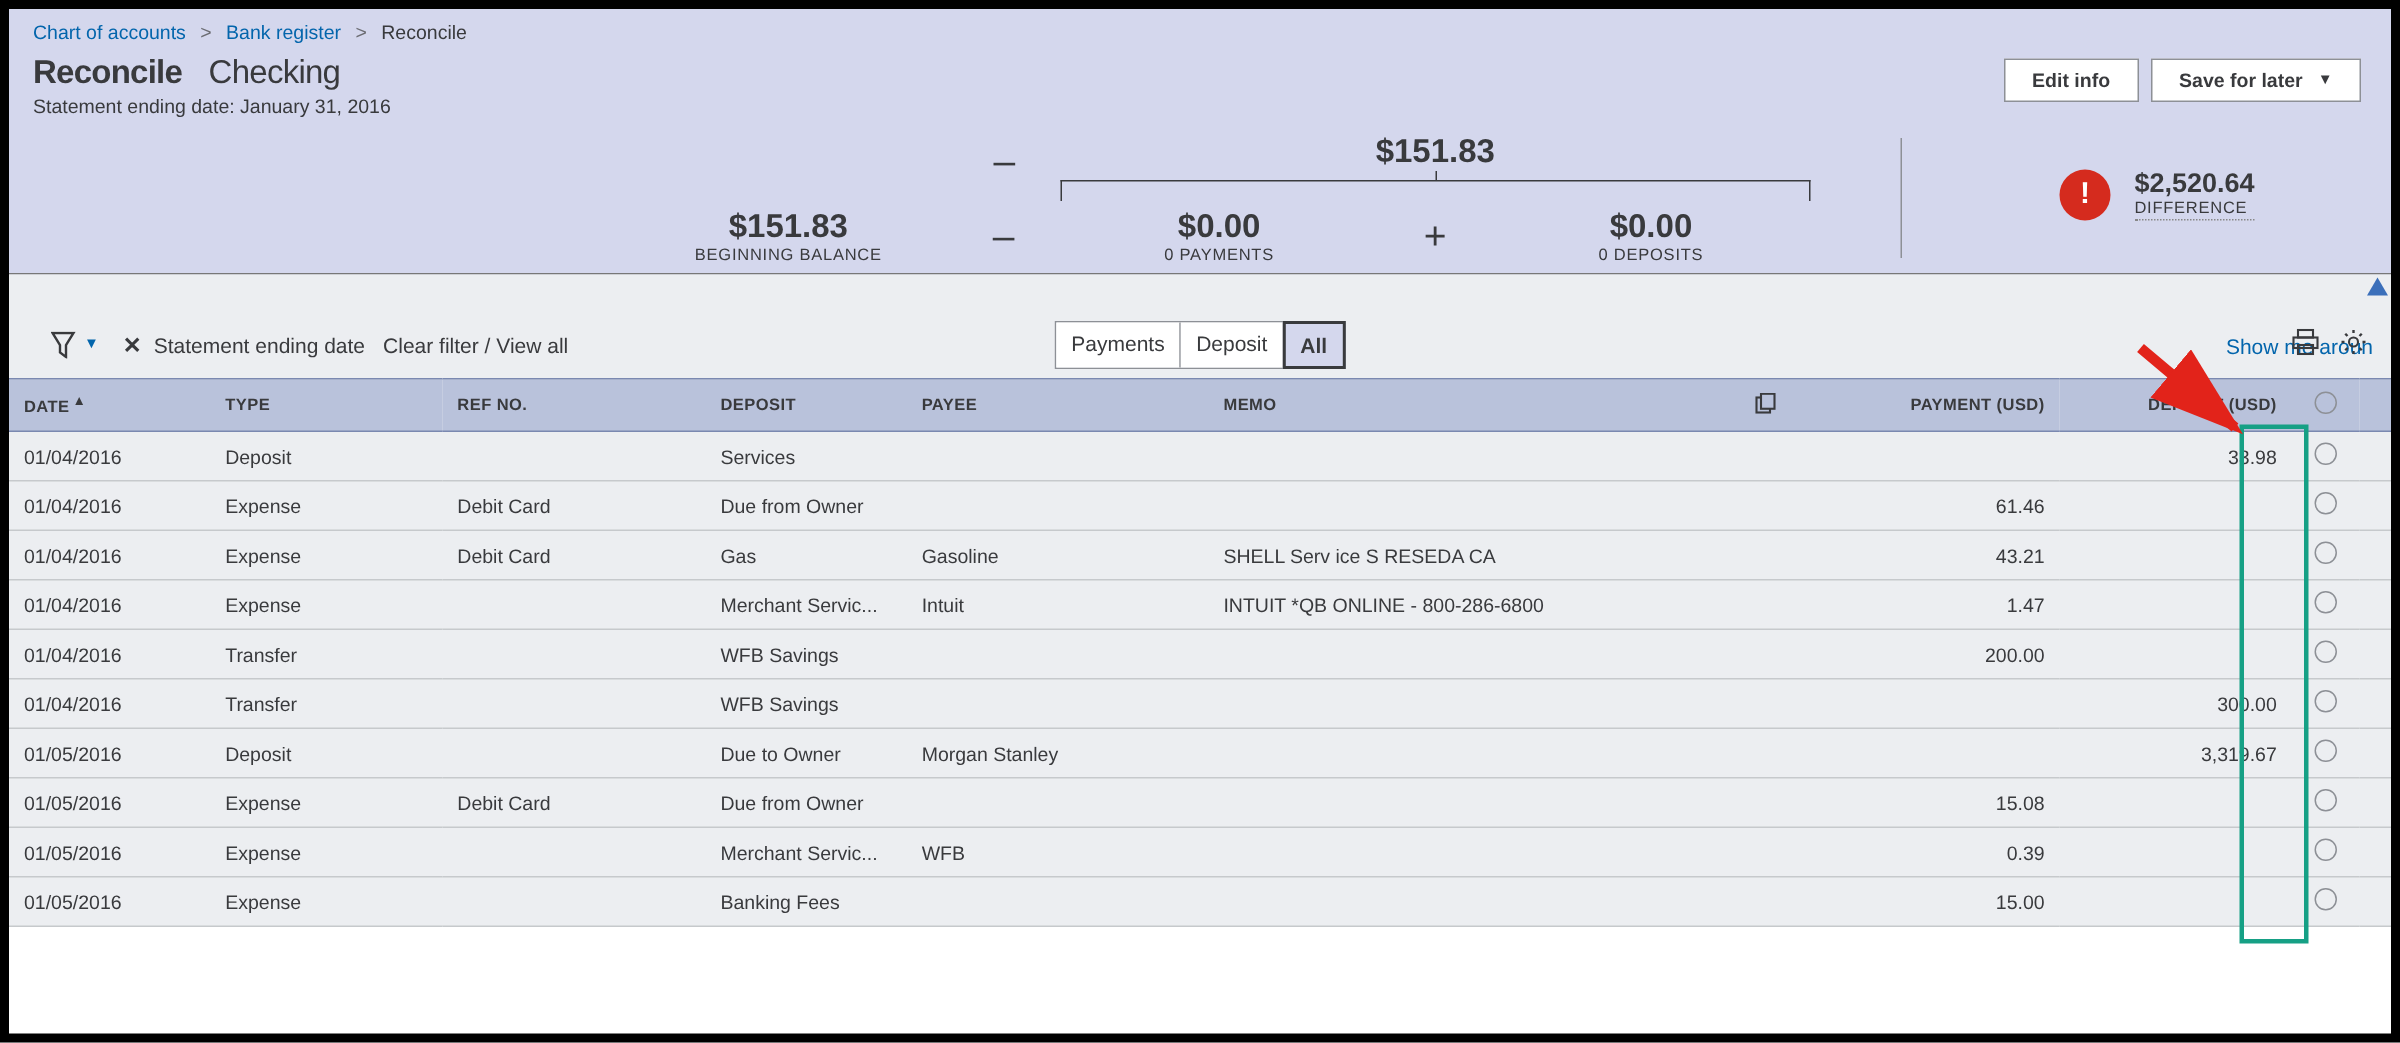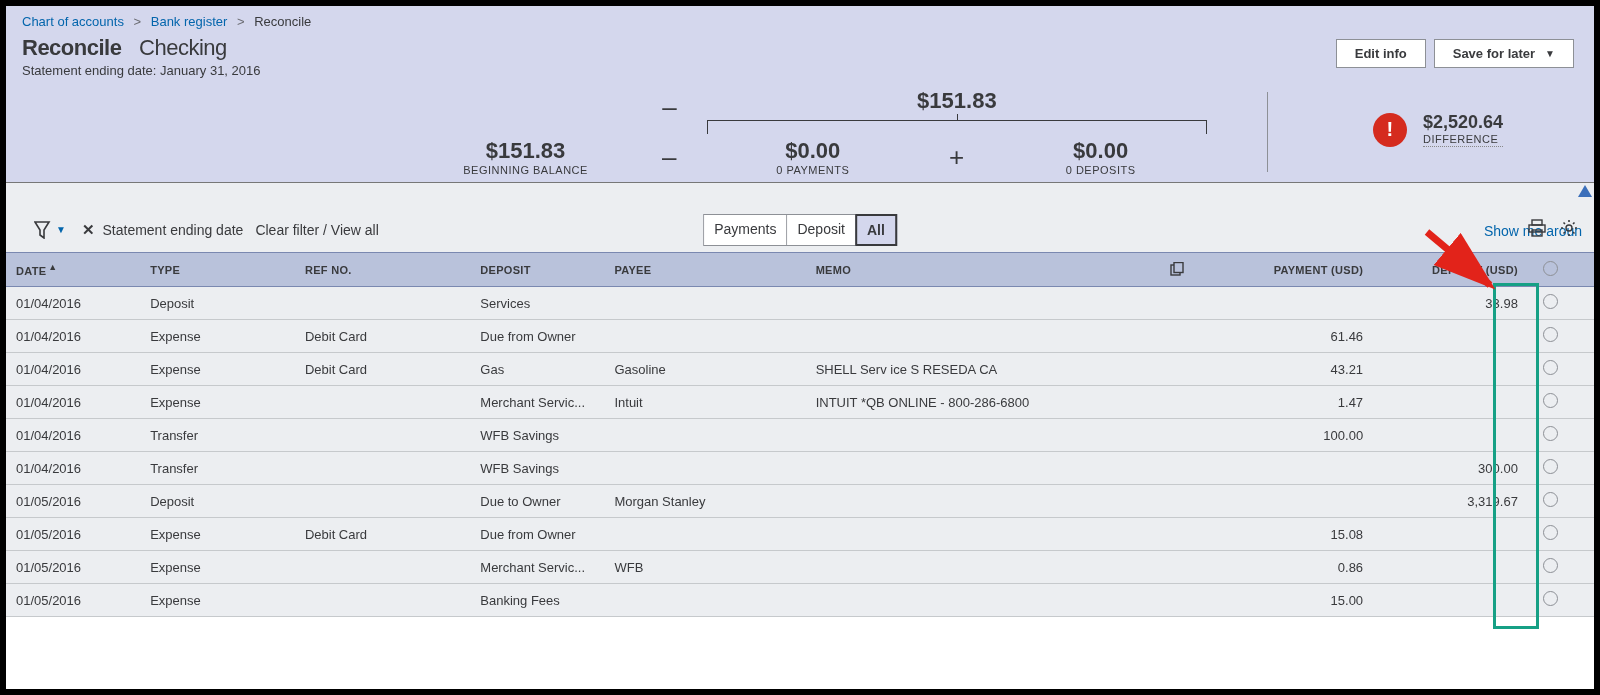--- a/index.html
+++ b/index.html
@@ -266,21 +266,21 @@
             <td></td>
           </tr>
           <tr>
             <td>01/04/2016</td>
             <td>Transfer</td>
             <td></td>
             <td><span class="ellip">WFB Savings</span></td>
             <td></td>
             <td></td>
             <td class="center"></td>
-            <td class="right">100.00</td>
+            <td class="right">200.00</td>
             <td class="right"></td>
             <td class="center"><span class="radio"></span></td>
             <td></td>
           </tr>
           <tr>
             <td>01/04/2016</td>
             <td>Transfer</td>
             <td></td>
             <td><span class="ellip">WFB Savings</span></td>
             <td></td>
@@ -318,21 +318,21 @@
             <td></td>
           </tr>
           <tr>
             <td>01/05/2016</td>
             <td>Expense</td>
             <td></td>
             <td><span class="ellip">Merchant Servic...</span></td>
             <td>WFB</td>
             <td></td>
             <td class="center"></td>
-            <td class="right">0.86</td>
+            <td class="right">0.39</td>
             <td class="right"></td>
             <td class="center"><span class="radio"></span></td>
             <td></td>
           </tr>
           <tr>
             <td>01/05/2016</td>
             <td>Expense</td>
             <td></td>
             <td><span class="ellip">Banking Fees</span></td>
             <td></td>

